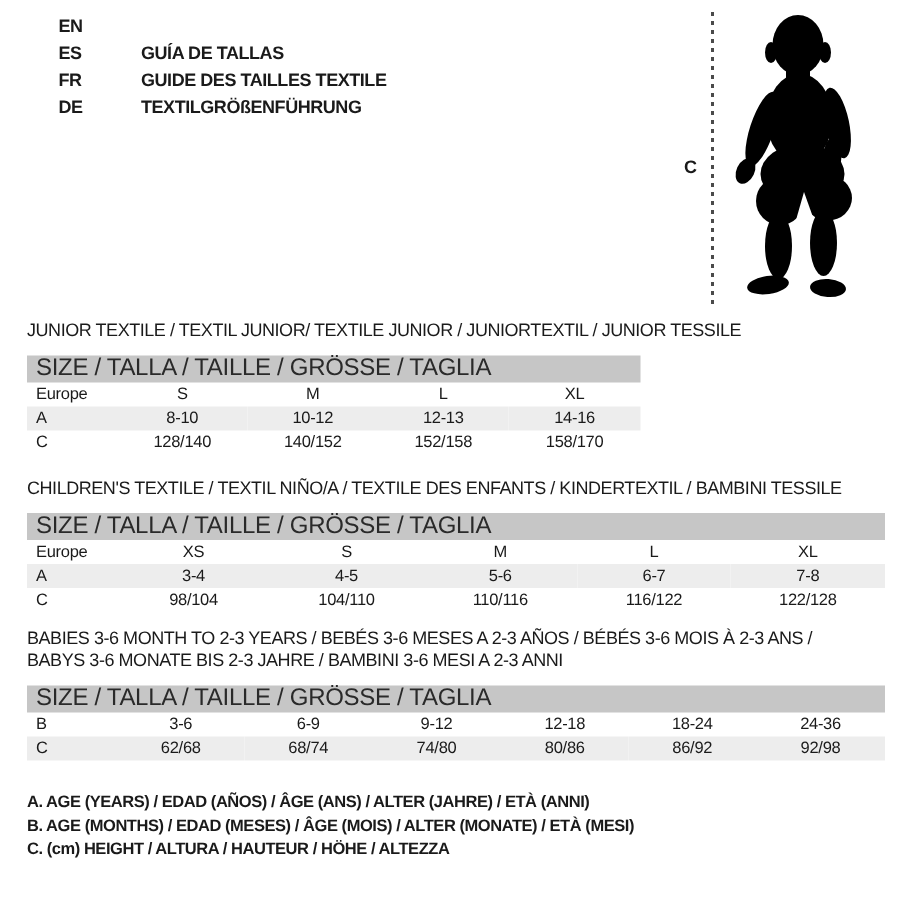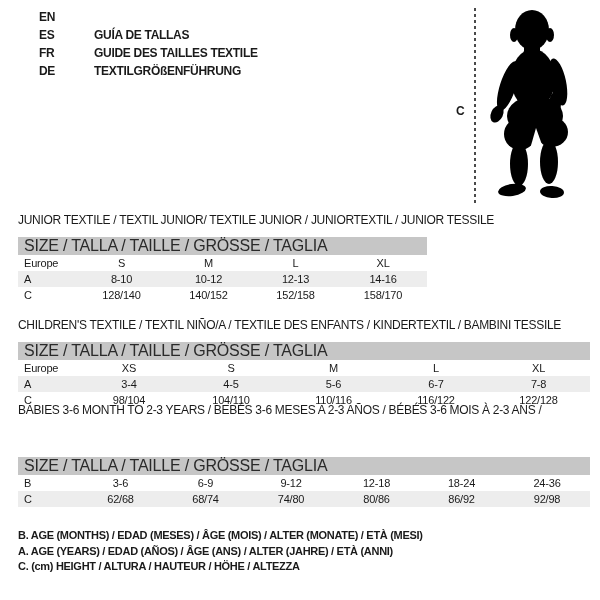--- a/index.html
+++ b/index.html
@@ -32,21 +32,21 @@
   .baby { position: absolute; left: 486px; top: 4px; width: 106px; height: 200px; }
 
   
   .section-title {
     position: absolute; left: 18px;
     font-weight: normal; font-size: 12px; letter-spacing: -0.3px;
     line-height: 15px; white-space: nowrap;
   }
   .title-junior   { top: 213px; }
   .title-children { top: 318px; }
-  .title-babies   { top: 403px; }
+  .title-babies   { top: 418px; }
 
   
   table {
     position: absolute; left: 18px;
     border-collapse: collapse; table-layout: fixed;
     font-size: 11px; letter-spacing: -0.2px;
   }
   .tbl-junior   { top: 237px; width: 409px; }
   .tbl-children { top: 342px; width: 572px; }
   .tbl-babies   { top: 457px; width: 572px; }
@@ -188,20 +188,21 @@
     <td>104/110</td>
     <td>110/116</td>
     <td>116/122</td>
     <td>122/128</td>
   </tr>
 </tbody>
   </table>
 
 <div class="section-title title-babies">
   <div>BABIES 3-6 MONTH TO 2-3 YEARS / BEBÉS 3-6 MESES A 2-3 AÑOS / BÉBÉS 3-6 MOIS À 2-3 ANS /</div>
+  <div>BABYS 3-6 MONATE BIS 2-3 JAHRE / BAMBINI 3-6 MESI A 2-3 ANNI</div>
 </div>
 <table class="tbl-babies">
   <colgroup>
       <col style="width:60px">
       <col style="width:85px">
       <col style="width:85px">
       <col style="width:86px">
       <col style="width:85px">
       <col style="width:85px">
       <col style="width:86px">
@@ -225,16 +226,16 @@
     <td>68/74</td>
     <td>74/80</td>
     <td>80/86</td>
     <td>86/92</td>
     <td>92/98</td>
   </tr>
 </tbody>
   </table>
 
 <div class="footnotes">
+  <div class="footnote">A. AGE (YEARS) / EDAD (AÑOS) / ÂGE (ANS) / ALTER (JAHRE) / ETÀ (ANNI)</div>
   <div class="footnote">B. AGE (MONTHS) / EDAD (MESES) / ÂGE (MOIS) / ALTER (MONATE) / ETÀ (MESI)</div>
-  <div class="footnote">A. AGE (YEARS) / EDAD (AÑOS) / ÂGE (ANS) / ALTER (JAHRE) / ETÀ (ANNI)</div>
   <div class="footnote">C. (cm) HEIGHT / ALTURA / HAUTEUR / HÖHE / ALTEZZA</div>
 </div>
 
 </body></html>

